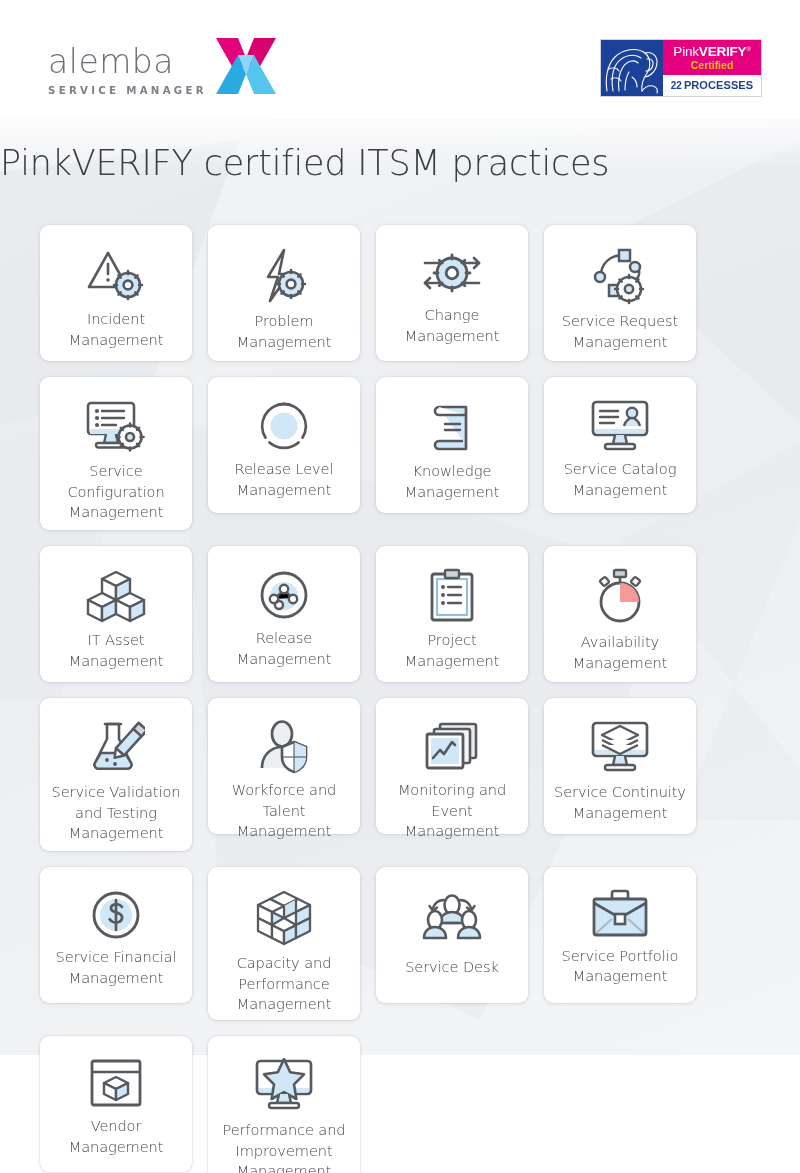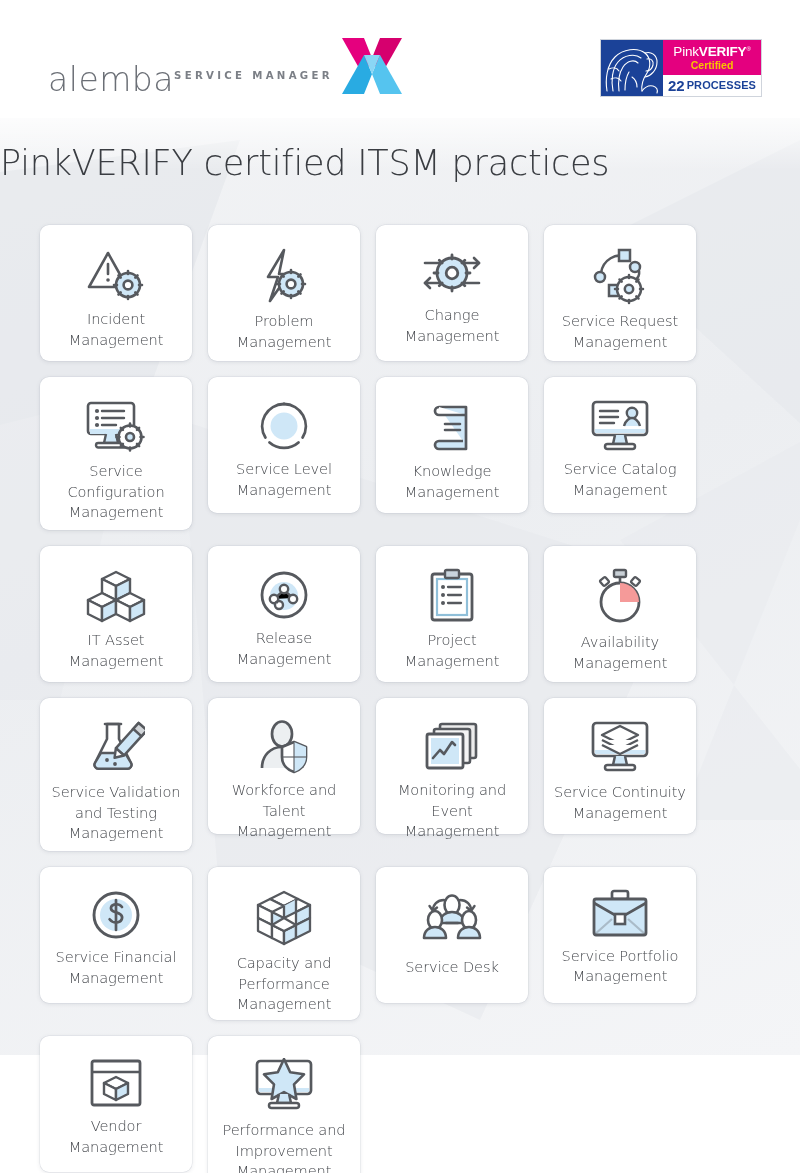--- a/index.html
+++ b/index.html
@@ -39,21 +39,21 @@
 
   
   .header {
     position: absolute; left: 0; top: 0; width: 800px; height: 118px;
     z-index: 4;
   }
   .logo {
     position: absolute; left: 48px; top: 36px;
     display: flex; align-items: flex-end; gap: 6px;
   }
-  .logo-text { display: flex; flex-direction: row; align-items: flex-start; }
+  .logo-text { display: flex; flex-direction: column; align-items: flex-start; }
   .logo-word {
     font-family: "DejaVu Sans", sans-serif;
     font-size: 33px; font-weight: 300; letter-spacing: .5px;
     color: #6b6f76; line-height: 1.0;
   }
   .logo-sub {
     font-family: "DejaVu Sans", sans-serif;
     font-size: 10.2px; font-weight: 700; letter-spacing: 3.3px;
     color: #7b7f86; margin-top: 7px;
   }
@@ -86,21 +86,21 @@
   .badge-pink .cert {
     color: #f8c300; font-size: 10.5px; font-weight: bold; line-height: 1.25;
     font-family: "Liberation Sans", sans-serif;
   }
   .badge-white {
     flex: 1; background: #ffffff;
     display: flex; align-items: center; justify-content: center; gap: 2px;
     border-top: 1px solid #ffffff;
   }
   .badge-white .num {
-    color: #1b4298; font-size: 15px; font-weight: bold; line-height: 1;
+    color: #1b4298; font-size: 10px; font-weight: bold; line-height: 1;
     font-family: "Liberation Sans", sans-serif;
   }
   .badge-white .proc {
     color: #1b4298; font-size: 11px; font-weight: bold; line-height: 1;
     letter-spacing: .1px; font-family: "Liberation Sans", sans-serif;
   }
 
   
   .title {
     position: absolute; left: 0; top: 143px; width: 800px;
@@ -326,21 +326,21 @@
         <div class="icon-box">
           <svg width="54" height="54" viewBox="0 0 54 54">
             <circle cx="27" cy="27" r="13.5" fill="#cfe7f7"></circle>
             <g fill="none" stroke="#56595e" stroke-width="2.8" stroke-linecap="round">
               <path d="M27 5 A22 22 0 0 1 45.6 38.5"></path>
               <path d="M8.4 38.5 A22 22 0 0 1 27 5"></path>
               <path d="M12.5 43.5 A22 22 0 0 0 41.5 43.5"></path>
             </g>
           </svg>
         </div>
-        <div class="card-label">Service Level
+        <div class="card-label">Release Level
 Management</div>
       </div>
       <div class="card h1">
         <div class="icon-box">
           <svg width="44" height="56" viewBox="0 0 44 56">
             <path d="M9 8 h27 v42 h-27 a4 4 0 0 1 0 -8 h24" fill="#cfe7f7" stroke="#56595e" stroke-width="2.7" stroke-linejoin="round"></path>
             <path d="M9 8 a4 4 0 0 0 0 8 h27" fill="#fff" stroke="#56595e" stroke-width="2.7" stroke-linejoin="round"></path>
             <g stroke="#56595e" stroke-width="2.6" stroke-linecap="round">
               <path d="M15 25h15M15 31h15"></path>
             </g>

